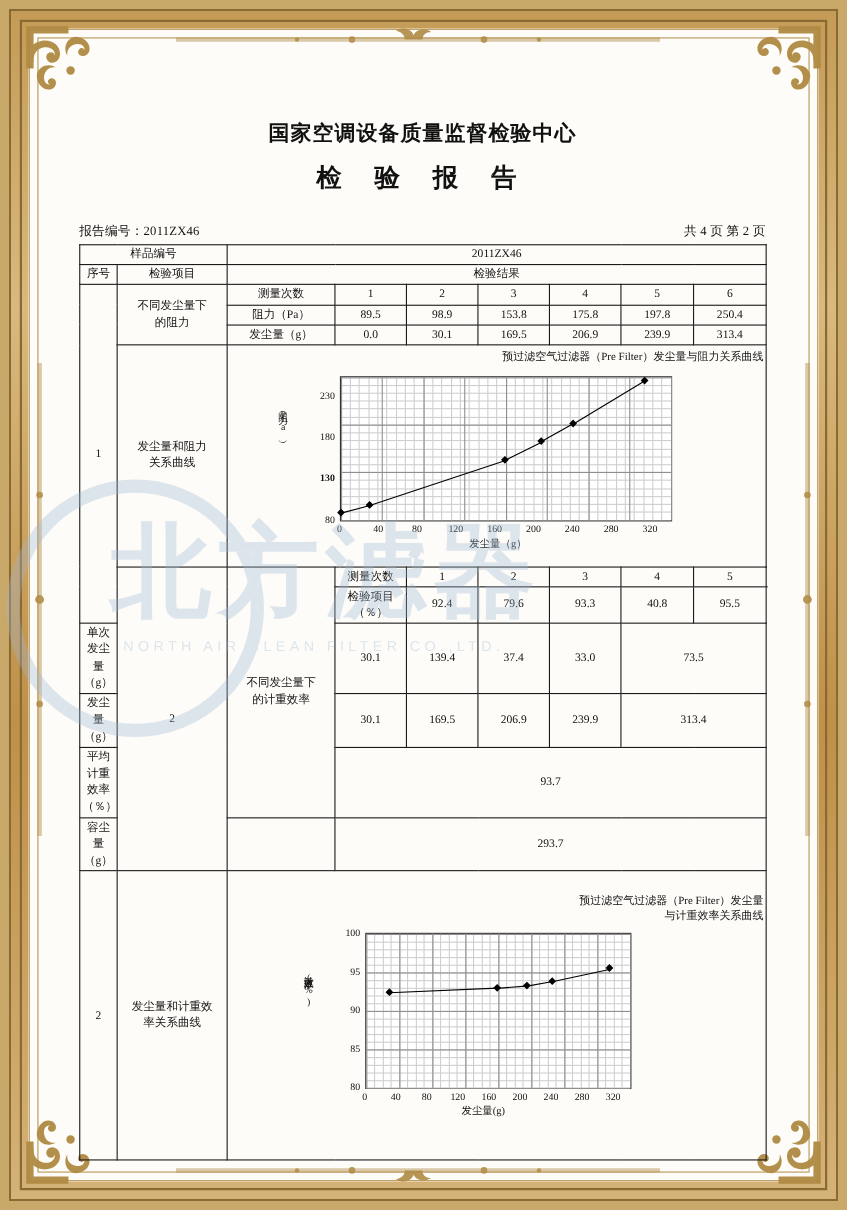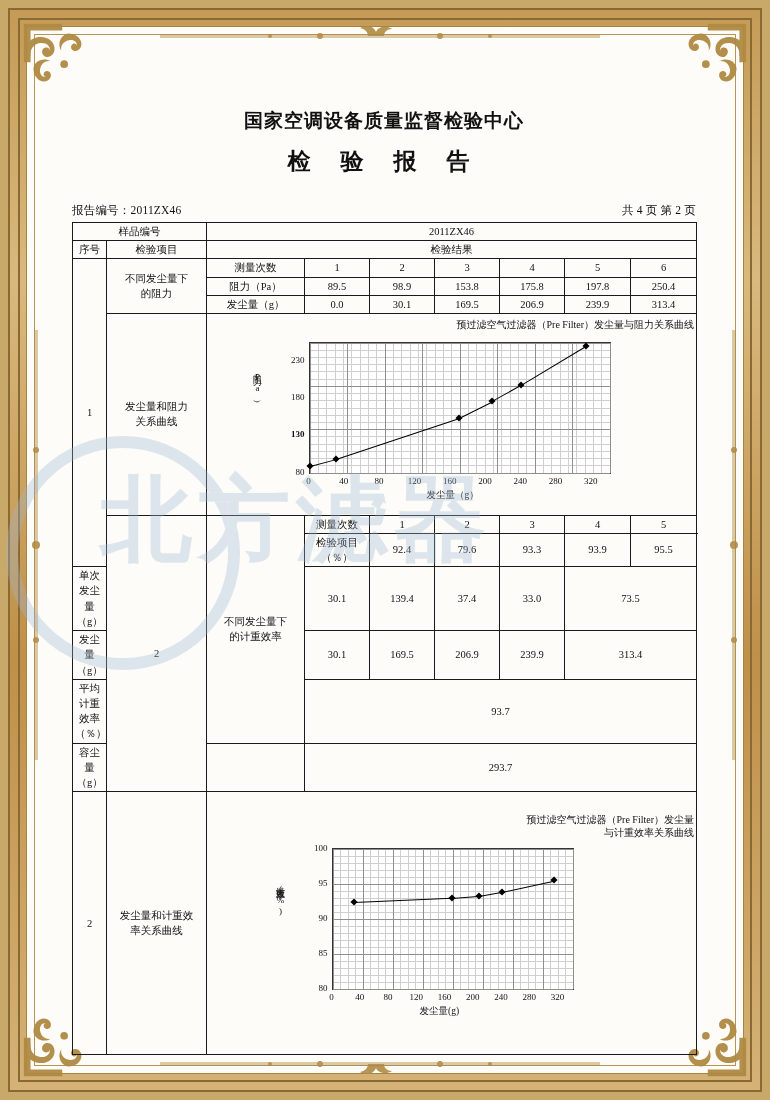--- a/index.html
+++ b/index.html
@@ -381,21 +381,21 @@
         <td>2</td>
         <td>3</td>
         <td colspan="1">4</td>
         <td colspan="2">5</td>
       </tr>
       <tr>
         <td>检验项目（％）</td>
         <td>92.4</td>
         <td>79.6</td>
         <td>93.3</td>
-        <td>93.9</td>
+        <td>40.8</td>
         <td colspan="2">95.5</td>
       </tr>
       <tr>
         <td>单次发尘量（g）</td>
         <td>30.1</td>
         <td>139.4</td>
         <td>37.4</td>
         <td>33.0</td>
         <td colspan="2">73.5</td>
       </tr>
@@ -521,13 +521,14 @@
             </div>
         </td>
       </tr>
     </tbody>
   </table>
 </div>
 
 <div class="watermark">
   <div class="wm-logo"></div>
   <div class="wm-text">北方滤器</div>
+  <div class="wm-sub">NORTH AIR CLEAN FILTER CO.,LTD.</div>
 </div>
 
 </body></html>

